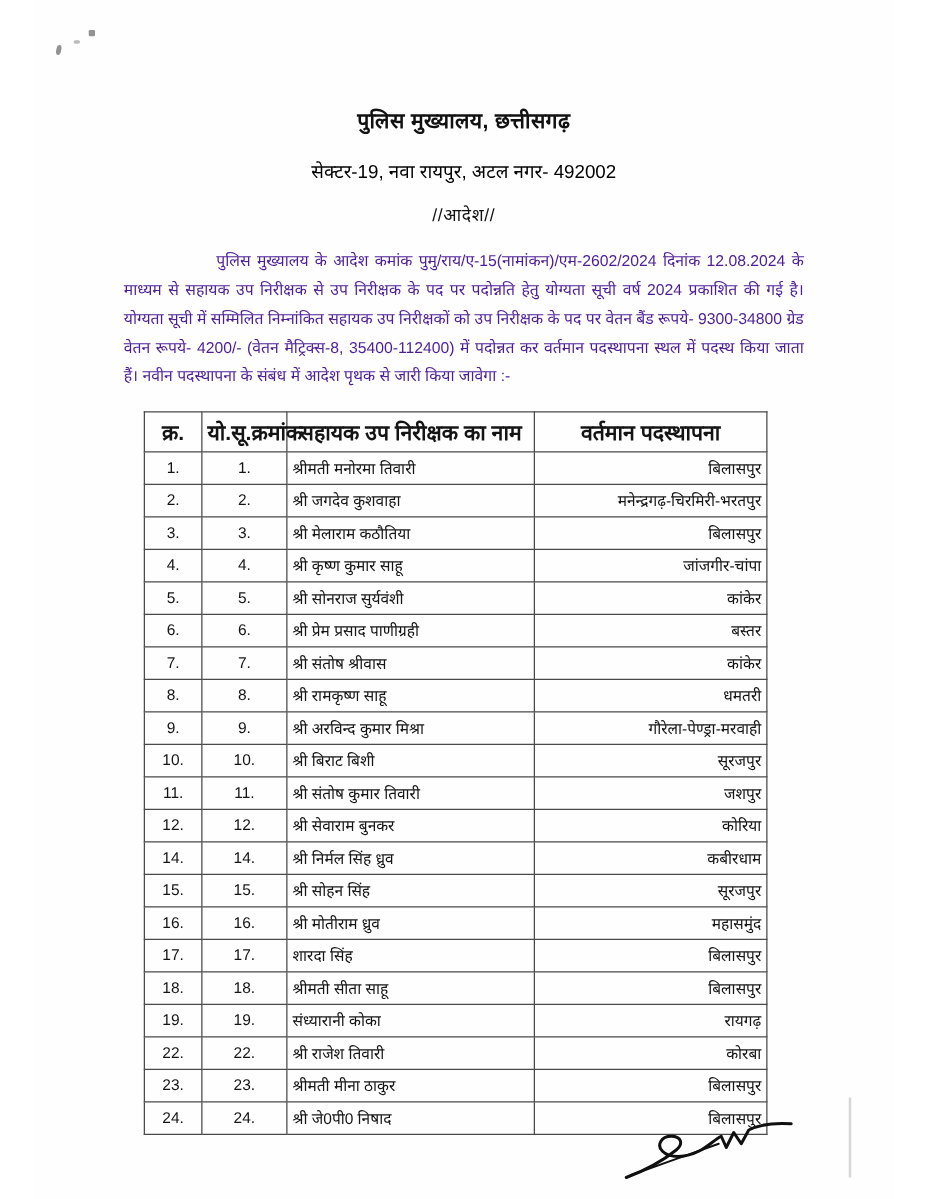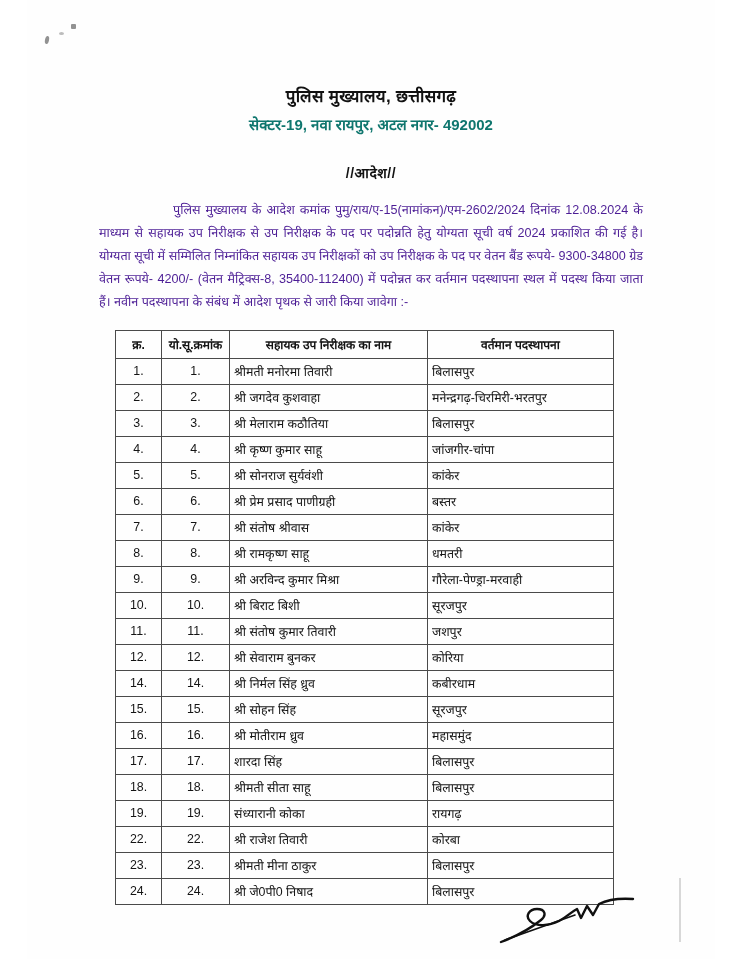--- a/index.html
+++ b/index.html
@@ -39,29 +39,29 @@
   }
   .org-name {
     font-size: 17px;
     font-weight: bold;
     letter-spacing: .3px;
     line-height: 1.35;
     color: #111;
   }
   .org-addr {
     font-size: 15px;
-    font-weight: bold;
+    font-weight: normal;
     line-height: 1.5;
-    color: #0f766e;
-    margin-top: 5px;
+    color: #000000;
+    margin-top: 18px;
   }
   .order-word {
     font-size: 14px;
-    font-weight: bold;
-    margin-top: 27px;
+    font-weight: normal;
+    margin-top: 13px;
     letter-spacing: .5px;
     color: #111;
   }
 
   
   .body-text {
     margin: 17px 72px 0 72px;
     font-size: 12.6px;
     line-height: 1.82;
     text-align: justify;
@@ -87,33 +87,33 @@
   table.roster td {
     border: 1px solid #4a4a4a;
     padding: 3px 4px;
     height: 19px;
     vertical-align: middle;
     font-weight: normal;
   }
   table.roster th {
     text-align: center;
     font-weight: bold;
-    font-size: 12px;
+    font-size: 17px;
     padding-top: 4px;
     padding-bottom: 4px;
     margin-left: 15px;
   }
   col.c-sno   { width: 46px; }
   col.c-merit { width: 68px; }
   col.c-name  { width: 198px; }
   col.c-post  { width: 186px; }
 
   td.sno, td.merit { text-align: center; }
   td.name { text-align: left; padding-left: 9px; }
-  td.post { text-align: left; }
+  td.post { text-align: right; }
 
   
   .signature {
     position: absolute;
     left: 470px;
     top: 896px;
     width: 150px;
     height: 52px;
   }
   .signature svg { display: block; }

